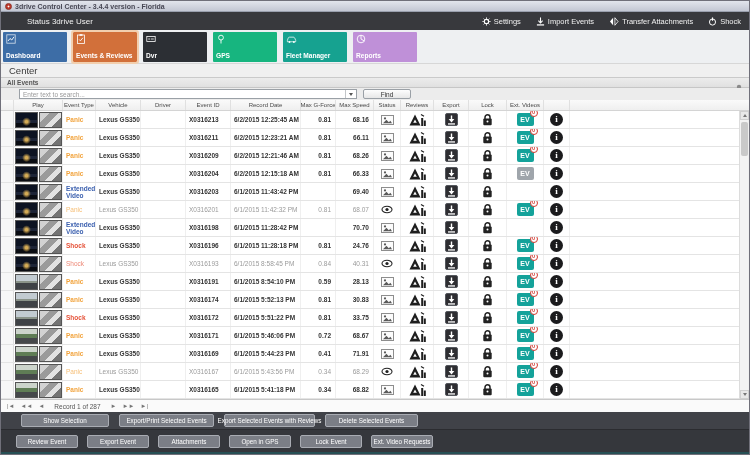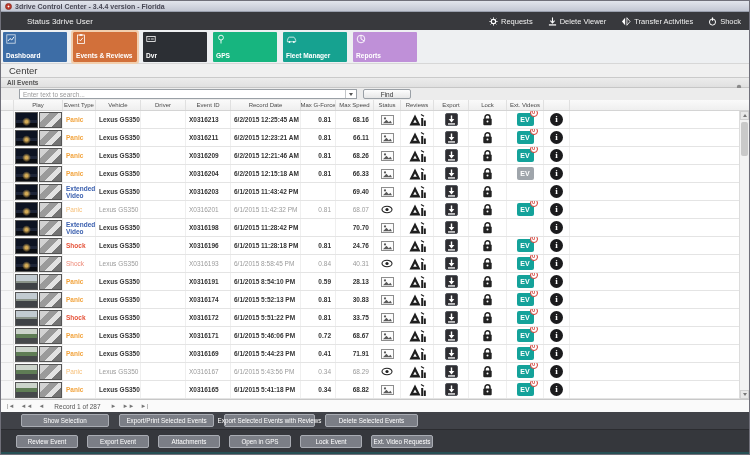--- a/index.html
+++ b/index.html
@@ -99,40 +99,40 @@
   <div id="welcome">
     <span>Status 3drive User</span>
     <div id="top-actions">
         <div class="topact">
           <span class="icw" style="display: flex; align-items: center;">
             <svg width="9" height="9" viewBox="0 0 10 10">
               <circle cx="5" cy="5" r="2.4" fill="none" stroke="#fff" stroke-width="1.2"></circle>
               <path d="M5 0.5 V2 M5 8 V9.5 M0.5 5 H2 M8 5 H9.5 M1.8 1.8 L2.9 2.9 M7.1 7.1 L8.2 8.2 M8.2 1.8 L7.1 2.9 M2.9 7.1 L1.8 8.2" stroke="#fff" stroke-width="1"></path>
             </svg>
           </span>
-          <span>Requests</span>
+          <span>Settings</span>
         </div>
         <div class="topact">
           <span class="icw" style="display: flex; align-items: center;">
             <svg width="9" height="9" viewBox="0 0 10 10">
               <path d="M5 0.5 V5.5" stroke="#fff" stroke-width="1.2"></path>
               <path d="M2.7 4 L5 6.7 L7.3 4" fill="none" stroke="#fff" stroke-width="1.2"></path>
               <path d="M1 8.8 H9" stroke="#fff" stroke-width="1.4"></path>
             </svg>
           </span>
-          <span>Delete Viewer</span>
+          <span>Import Events</span>
         </div>
         <div class="topact">
           <span class="icw" style="display: flex; align-items: center;">
             <svg width="10" height="9" viewBox="0 0 11 10">
               <path d="M4.5 0.8 L1 5 L4.5 9.2 Z" fill="#fff"></path>
               <path d="M6.5 0.8 L10 5 L6.5 9.2 Z" fill="none" stroke="#fff" stroke-width="0.9"></path>
             </svg>
           </span>
-          <span>Transfer Activities</span>
+          <span>Transfer Attachments</span>
         </div>
         <div class="topact">
           <span class="icw" style="display: flex; align-items: center;">
             <svg width="9" height="9" viewBox="0 0 10 10">
               <circle cx="5" cy="5.6" r="3.4" fill="none" stroke="#fff" stroke-width="1.1"></circle>
               <path d="M5 0.5 V4.2" stroke="#fff" stroke-width="1.3"></path>
             </svg>
           </span>
           <span>Shock</span>
         </div>

